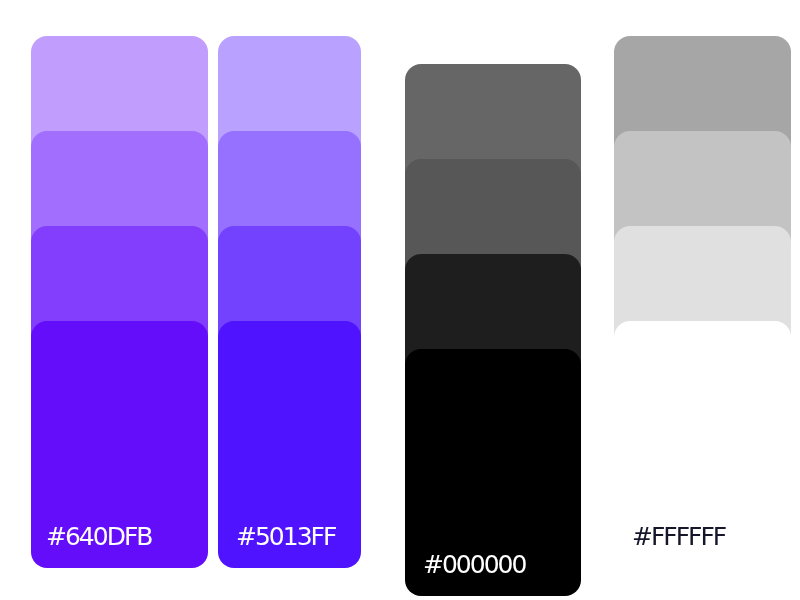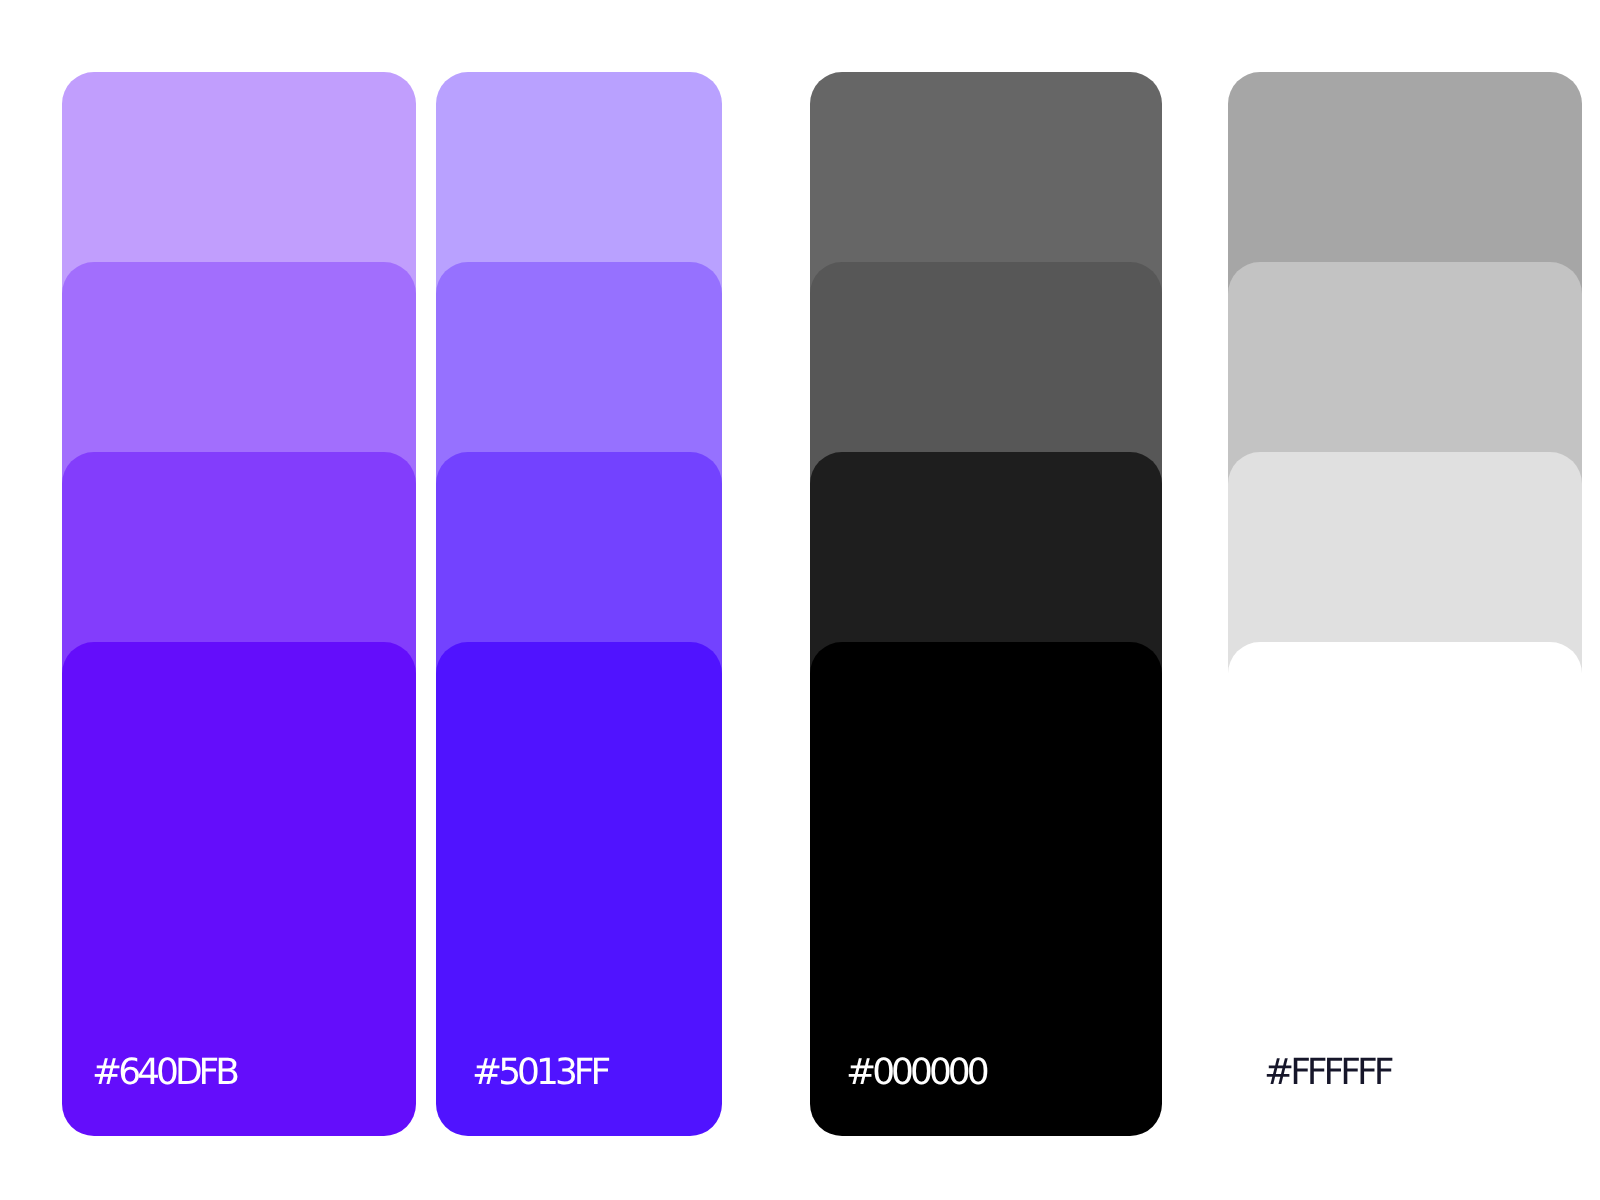--- a/index.html
+++ b/index.html
@@ -10,34 +10,34 @@
     font-family:"DejaVu Sans", sans-serif;
   }
   .palette {
     position:absolute; left:0; top:0; width:800px; height:600px;
   }
   .swatch-column {
     position:absolute; top:35.6px; height:532.6px;
   }
   .swatch-column.col-1 { left:31.3px;  width:177.1px; }
   .swatch-column.col-2 { left:218.1px; width:143px; }
-  .swatch-column.col-3 { left:404.8px; width:176.4px; }
+  .swatch-column.col-3 { left:404.8px; width:176.4px;margin-top:28px; }
   .swatch-column.col-4 { left:614px; width:176.9px; }
 
   .shade { position:absolute; left:0; right:0; }
   .shade.step-1 { top:0;     height:112px; border-radius:16px 16px 0 0; z-index:1; }
   .shade.step-2 { top:95px;  height:112px; border-radius:16px 16px 0 0; z-index:2; }
   .shade.step-3 { top:190px; height:112px; border-radius:16px 16px 0 0; z-index:3; }
   .shade.step-4 { top:285px; height:247.6px; border-radius:16px;       z-index:4; }
 
   .shade-label {
     position:absolute; z-index:5;
     top:491.4px;
     font-family:"DejaVu Sans", sans-serif;
-    font-size:18px;
+    font-size:25px;
     letter-spacing:-2px;
     line-height:19px;
     white-space:nowrap;
     will-change:transform;
   }
   .col-1 .shade-label { left:14.7px; }
   .col-2 .shade-label { left:18.2px; }
   .col-3 .shade-label { left:18.0px; }
   .col-4 .shade-label { left:18.0px; }
 </style>

